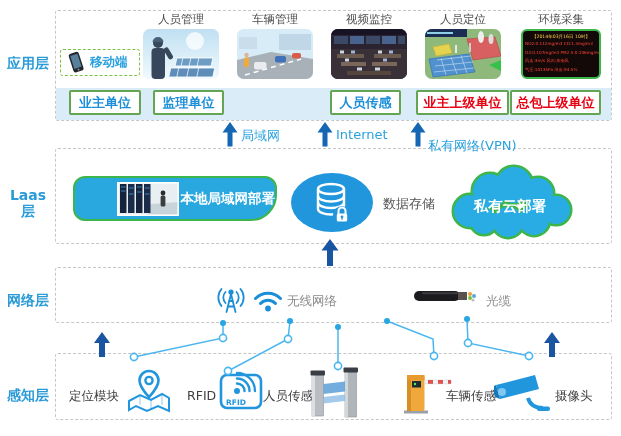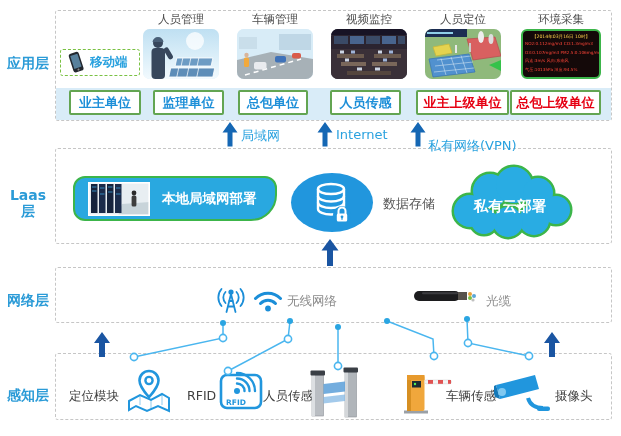--- a/index.html
+++ b/index.html
@@ -20,21 +20,21 @@
               background:#dfeef7;}
   .org-strip{position:absolute;left:56px;top:88px;width:555px;height:32px;background:#d9ecf8;}
   .org-btn{position:absolute;top:90px;height:25px;background:#fff;border:2px solid #63a552;
            border-radius:2px;display:flex;align-items:center;justify-content:center;
            font-size:13px;font-weight:bold;color:#1d8fd8;box-sizing:border-box;white-space:nowrap;}
   .org-btn.red{color:#e60012;}
   .link-label{position:absolute;font-size:13px;color:#2aa2df;white-space:nowrap;}
   
   .laas-pill{position:absolute;left:73px;top:176px;width:204px;height:45px;background:#29a8e0;
              border:2px solid #3cb54a;border-radius:12px 12px 26px 12px;display:flex;
-             align-items:center;gap:12px;padding-left:13px;box-sizing:border-box;}
+             align-items:center;gap:2px;padding-left:13px;box-sizing:border-box;justify-content:flex-end;}
   .laas-pill .lbl{font-size:13.5px;font-weight:bold;color:#fff;white-space:nowrap;}
   .db-ellipse{position:absolute;left:291px;top:173px;width:82px;height:59px;border-radius:50%;
               background:#2196dd;display:flex;align-items:center;justify-content:center;}
   .storage-label{position:absolute;left:383px;top:195px;font-size:13px;color:#565656;}
   
   .net-label,.per-label{position:absolute;font-size:12.5px;color:#8a8a8a;white-space:nowrap;}
   .per-label{color:#404040;}
   .led-board{position:absolute;left:521px;top:29px;width:80px;height:50px;border-radius:6px;
              background:#140909;border:2px solid #3cb54a;box-sizing:border-box;overflow:hidden;
              padding:2px 2px;}
@@ -157,21 +157,20 @@
     <div class="led-title">【2014年03月16日 10时】</div>
     <div class="led-row">NO2:0.112mg/m3  CO:1.3mg/m3</div>
     <div class="led-row">O3:0.107mg/m3  PM2.5:0.106mg/m3</div>
     <div class="led-row">风速:3m/s    风向:东南风</div>
     <div class="led-row">气压:1013hPa  湿度:94.5%</div>
   </div>
 
   <div class="org-strip"></div>
   <div class="org-btn" style="left:153px;width:71px">监理单位</div>
   <div class="org-btn" style="left:69px;width:72px">业主单位</div>
-  <div class="org-btn" style="left:238px;width:70px">总包单位</div>
   <div class="org-btn" style="left:330px;width:71px">人员传感</div>
   <div class="org-btn red" style="left:416px;width:93px">业主上级单位</div>
   <div class="org-btn red" style="left:510px;width:91px">总包上级单位</div>
 
   <div class="link-label" style="left:241px;top:127px">局域网</div>
   <div class="link-label" style="left:336px;top:127px">Internet</div>
   <div class="link-label" style="left:428px;top:137px">私有网络(VPN)</div>
 
   <div class="laas-pill">
     <span>

